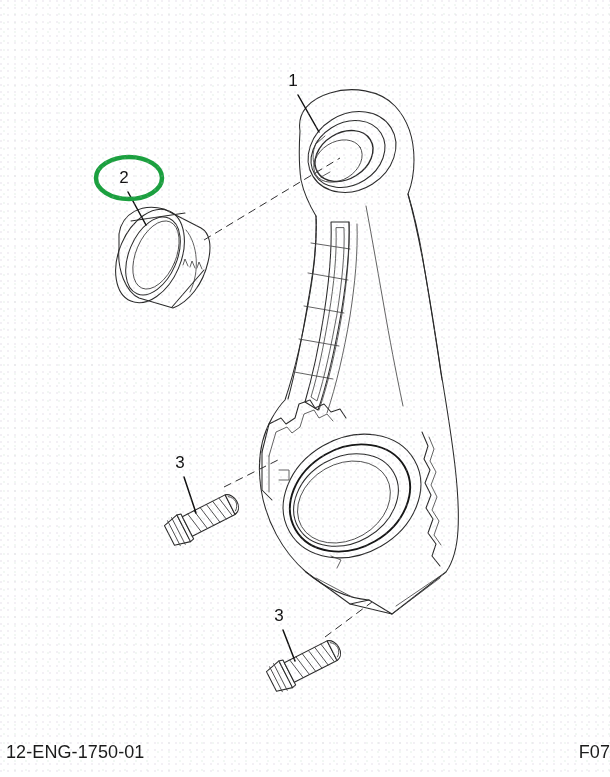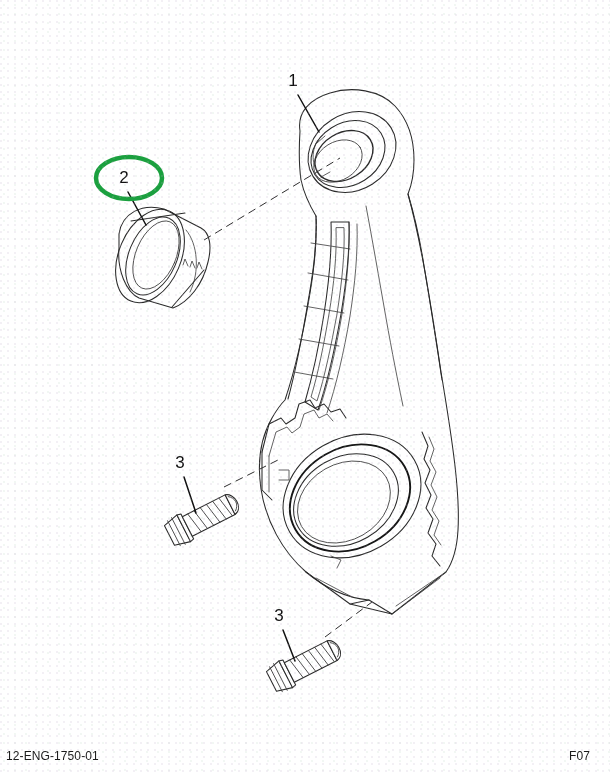--- a/index.html
+++ b/index.html
@@ -31,27 +31,27 @@
     background-position: 0 0, 3px 4px;
   }
   #artwork {
     position: absolute;
     top: 0;
     left: 0;
   }
   .footer {
     position: absolute;
     bottom: 14px;
-    font-size: 12px;
+    font-size: 18px;
     color: #1b1b1b;
     letter-spacing: 0.1px;
     white-space: nowrap;
   }
   .footer-left  { left: 6px; }
-  .footer-right { right: 20px; }
+  .footer-right { right: 0; }
   .callout-num {
     font-family: "Liberation Sans", sans-serif;
     font-size: 17px;
     fill: #111111;
   }
 </style>
 </head>
 <body>
 
 <div id="page">

